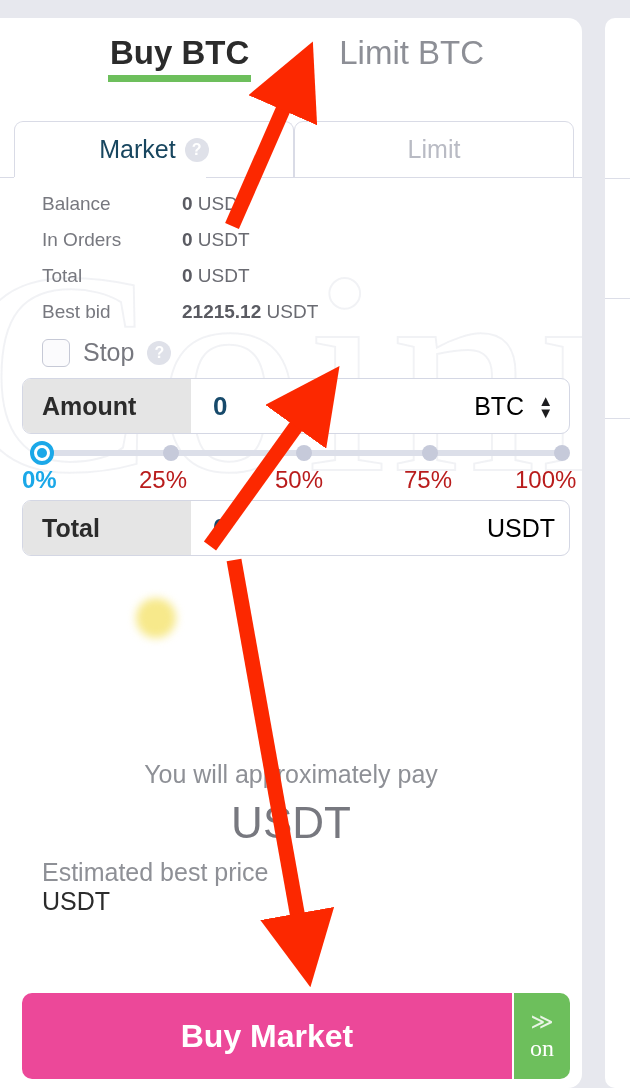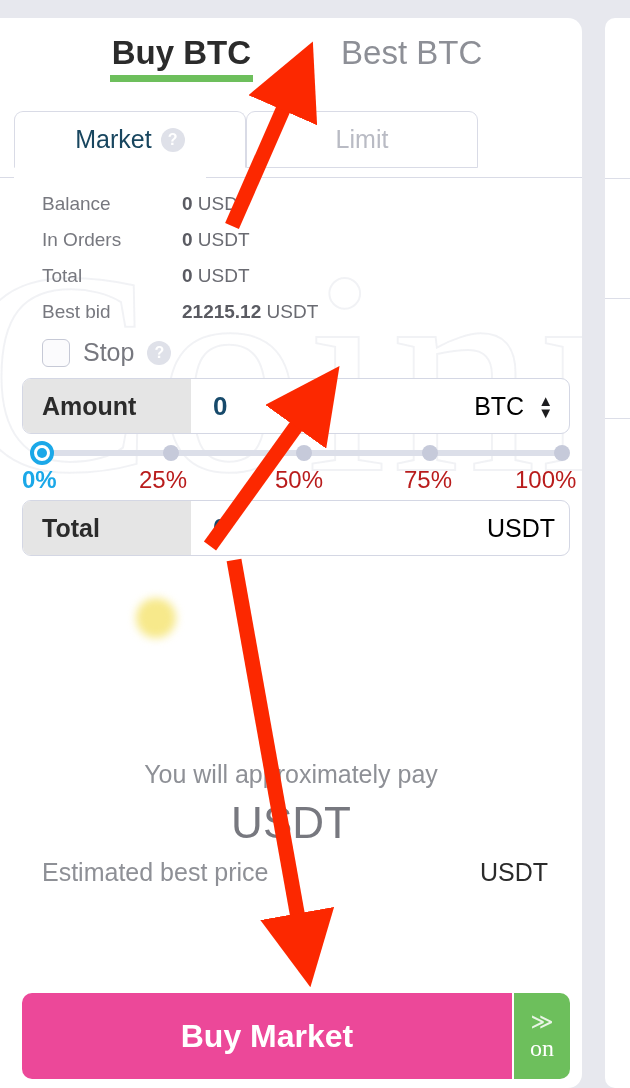--- a/index.html
+++ b/index.html
@@ -95,23 +95,23 @@
     position: absolute;
     left: 0; right: 0;
     bottom: 2px;
     height: 7px;
     background: #6dbf5c;
   }
 
   
   .type-tabs {
     position: absolute;
-    top: 93px;
+    top: 103px;
     left: 14px;
-    width: 464px;
+    width: 560px;
     display: flex;
     gap: 0;
     align-items: flex-end;
   }
   .type-tab {
     flex: 1;
     height: 57px;
     border: 1px solid #d9dbe6;
     border-radius: 9px 9px 0 0;
     display: flex;
@@ -320,20 +320,21 @@
     color: #77787f;
   }
   .est-row {
     position: absolute;
     top: 840px;
     left: 42px;
     width: 506px;
     display: flex;
     justify-content: space-between;
     font-size: 25px;
+    flex-direction: column;
   }
   .est-label { color: #8e9096; }
   .est-value { color: #2b2b2b; }
 
   
   .buy-bar {
     position: absolute;
     left: 22px;
     top: 975px;
     width: 548px;
@@ -384,21 +385,21 @@
   <div class="sp-line" style="top:280px"></div>
   <div class="sp-line" style="top:400px"></div>
 </div>
 
 <div class="card">
 
   <div class="watermark">Coinre</div>
 
   <div class="sides">
     <div class="side-tab active">Buy BTC</div>
-    <div class="side-tab">Best BTC</div>
+    <div class="side-tab">Limit BTC</div>
   </div>
 
   <div class="type-tabs">
     <div class="type-tab active">
       <span>Market</span>
       <span class="help-icon">?</span>
     </div>
     <div class="type-tab">
       <span>Limit</span>
     </div>

